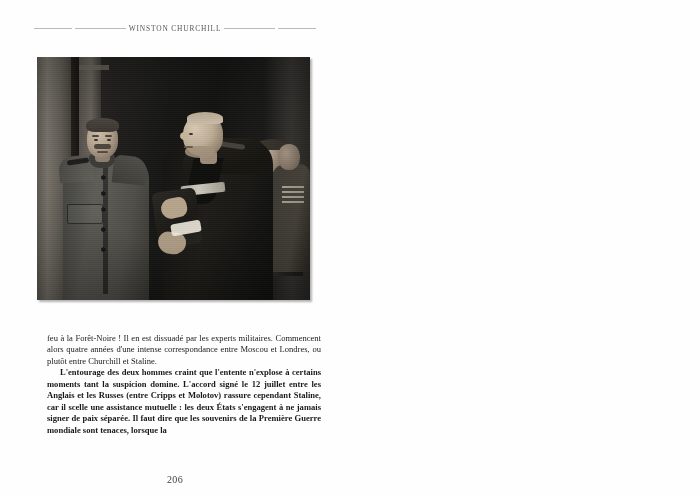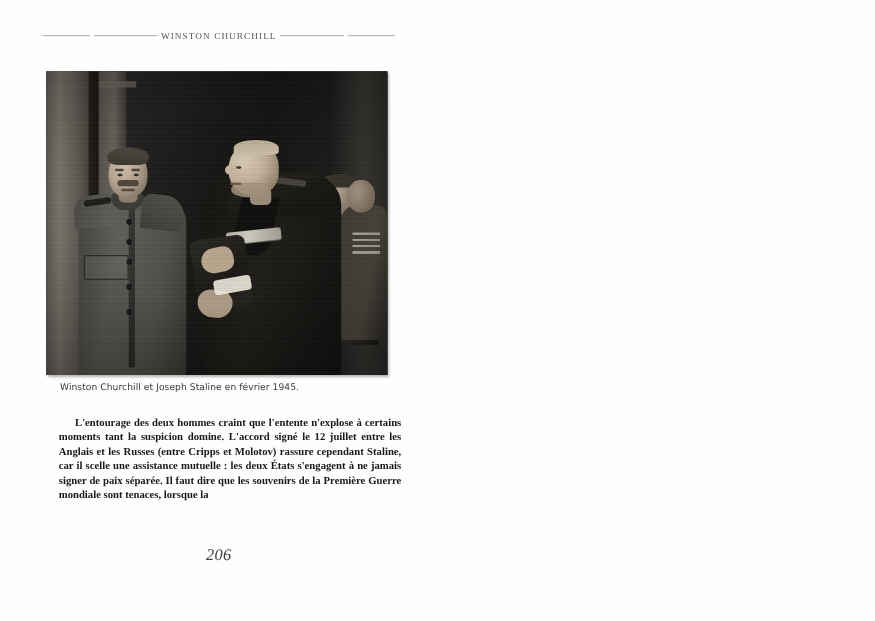--- a/index.html
+++ b/index.html
@@ -331,25 +331,24 @@
     color: #19191b;
     hyphens: manual;
   }
   .col-left  { left: 47px;  top: 333px; width: 274px; }
   .textcol p { margin: 0; }
   .textcol p.indent { text-indent: 13px; font-weight: bold; }
 
   
   .folio {
     position: absolute;
-    top: 436px;
-    font-size: 13px;
+    top: 474px;
+    font-size: 10px;
     color: #3d3d40;
     letter-spacing: .3px;
-    font-style: italic;
   }
   .folio-left  { left: 0; width: 350px; text-align: center; }
 </style>
 </head>
 <body>
 
 <div id="spread">
 
   <div class="page page-left">
 
@@ -418,23 +417,23 @@
           <div class="ch-nose"></div>
           <div class="ch-eye"></div>
           <div class="ch-mouth"></div>
 
           <div class="photo-grain"></div>
           <div class="photo-vignette"></div>
         </div>
       </div>
     </div>
 
-    <div class="caption">Winston Churchill et Joseph Staline en février 1945.</div>
 
     <div class="textcol col-left">
+      <p>feu à la Forêt-Noire ! Il en est dissuadé par les experts militaires. Commencent alors quatre années d'une intense correspondance entre Moscou et Londres, ou plutôt entre Churchill et Staline.</p>
       <p class="indent">L'entourage des deux hommes craint que l'entente n'explose à certains moments tant la suspicion domine. L'accord signé le 12 juillet entre les Anglais et les Russes (entre Cripps et Molotov) rassure cependant Staline, car il scelle une assistance mutuelle : les deux États s'engagent à ne jamais signer de paix séparée. Il faut dire que les souvenirs de la Première Guerre mondiale sont tenaces, lorsque la</p>
     </div>
 
     <div class="folio folio-left">206</div>
   </div>
 
   <div class="page page-right">
 
     
 

